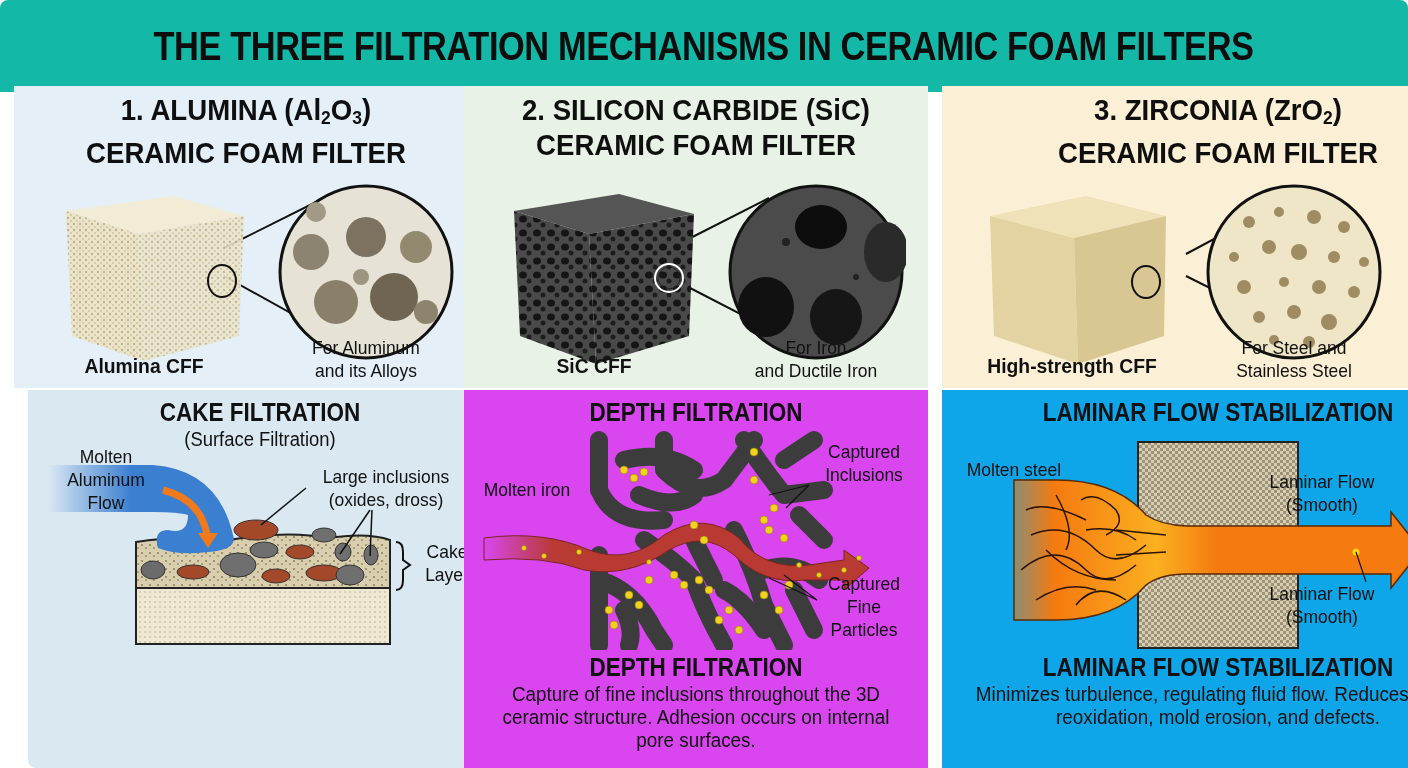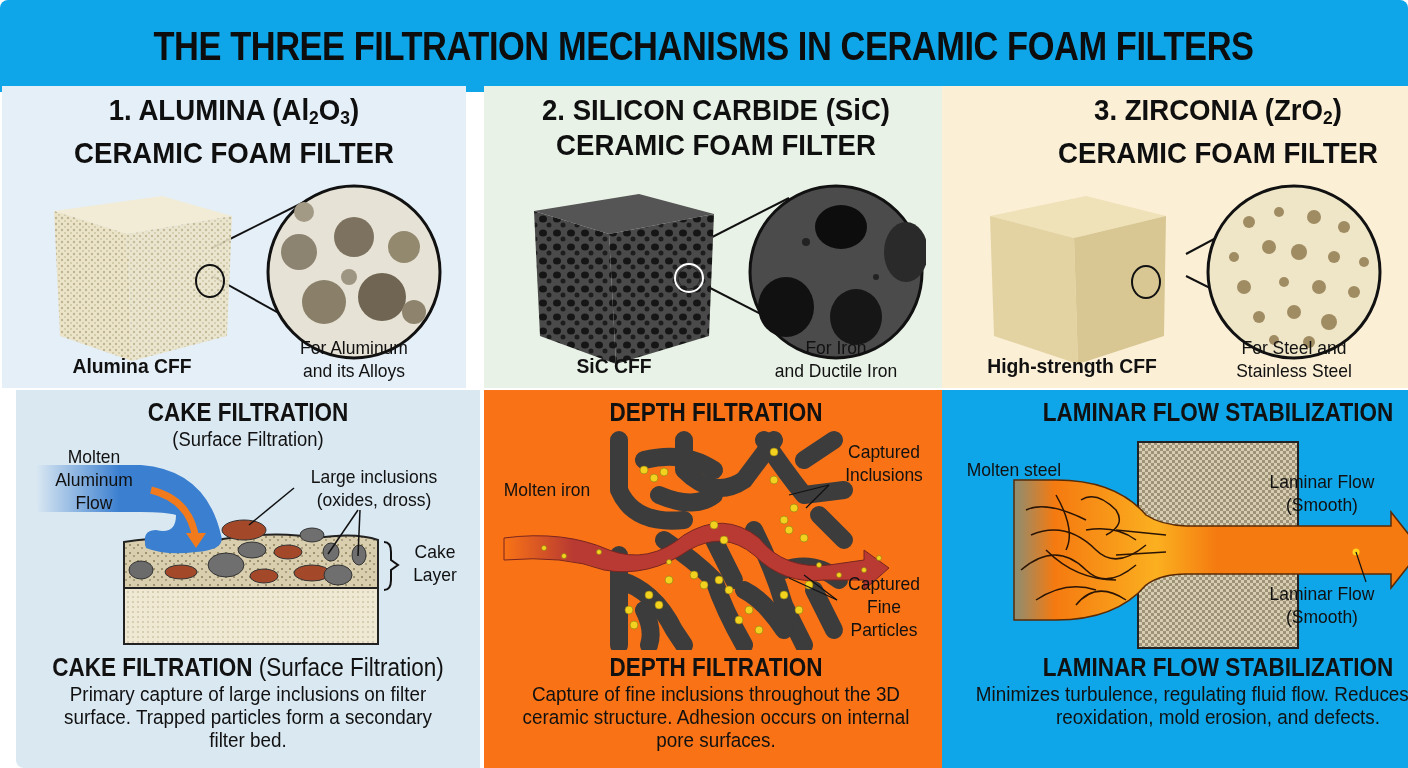--- a/index.html
+++ b/index.html
@@ -1,40 +1,40 @@
 <!DOCTYPE html>
 <html><head>
 <meta charset="utf-8">
 <style>
   * { box-sizing: border-box; margin: 0; padding: 0; }
   html, body { width: 1408px; height: 768px; overflow: hidden; background: #ffffff; }
   body { font-family: "Liberation Sans", "DejaVu Sans", sans-serif; color: #111; position: relative; }
 
   .header {
     position: absolute; left: 0; top: 0; width: 1408px; height: 92px;
-    background: #0ea5e9; border-radius: 8px 8px 0 0;
+    background: #14b8a6; border-radius: 8px 8px 0 0;
     display: flex; align-items: center; justify-content: center;
   }
   .header h1 {
     font-family: "Liberation Sans", sans-serif; font-weight: 700;
     font-size: 40px; letter-spacing: -0.5px; transform: scaleX(0.86);
     white-space: nowrap; color: #0d0d0d;
   }
 
   .col { position: absolute; top: 86px; width: 464px; height: 682px; }
-  .col.c1 { left: 2px; }
-  .col.c2 { left: 484px; }
+  .col.c1 { left: 14px; }
+  .col.c2 { left: 464px; }
   .col.c3 { left: 942px; width: 552px; }
 
   .upper { position: absolute; left: 0; top: 0; width: 100%; height: 302px; }
   .lower { position: absolute; left: 0; top: 304px; width: 100%; height: 378px; }
   .c1 .upper { background: #e5eff8; }
   .c1 .lower { background: #dae8f2; border-bottom-left-radius: 8px; margin-left: 14px; }
   .c2 .upper { background: #e8f2e6; }
-  .c2 .lower { background: #f97316; }
+  .c2 .lower { background: #d946ef; }
   .c3 .upper { background: #fbefd6; }
   .c3 .lower { background: #0ea5e9; border-bottom-right-radius: 8px; }
 
   .col-title {
     position: absolute; left: 0; top: 6px; width: 100%; text-align: center;
     font-weight: 700; font-size: 30px; line-height: 35px; color: #0f0f0f;
     transform: scaleX(0.92);
   }
   .col-title sub { font-size: 19px; vertical-align: -4px; }
 
@@ -178,24 +178,20 @@
     </div>
     <div class="diag-label" style="left:278px; top:75px; width:160px;">
       <span>Large inclusions</span><br>
       <span>(oxides, dross)</span>
     </div>
     <div class="diag-label" style="left:384px; top:150px; width:70px;">
       <span>Cake</span><br>
       <span>Layer</span>
     </div>
 
-    <div class="desc">
-      <span class="desc-title"><span>CAKE FILTRATION</span><span class="desc-title-sub"> (Surface Filtration)</span></span>
-      <span class="desc-body">Primary capture of large inclusions on filter surface. Trapped particles form a secondary filter bed.</span>
-    </div>
   </div>
 </div>
 
 <div class="col c2">
   <div class="upper">
     <div class="col-title">
       <span>2. SILICON CARBIDE (SiC)</span><br>
       <span>CERAMIC FOAM FILTER</span>
     </div>
 

